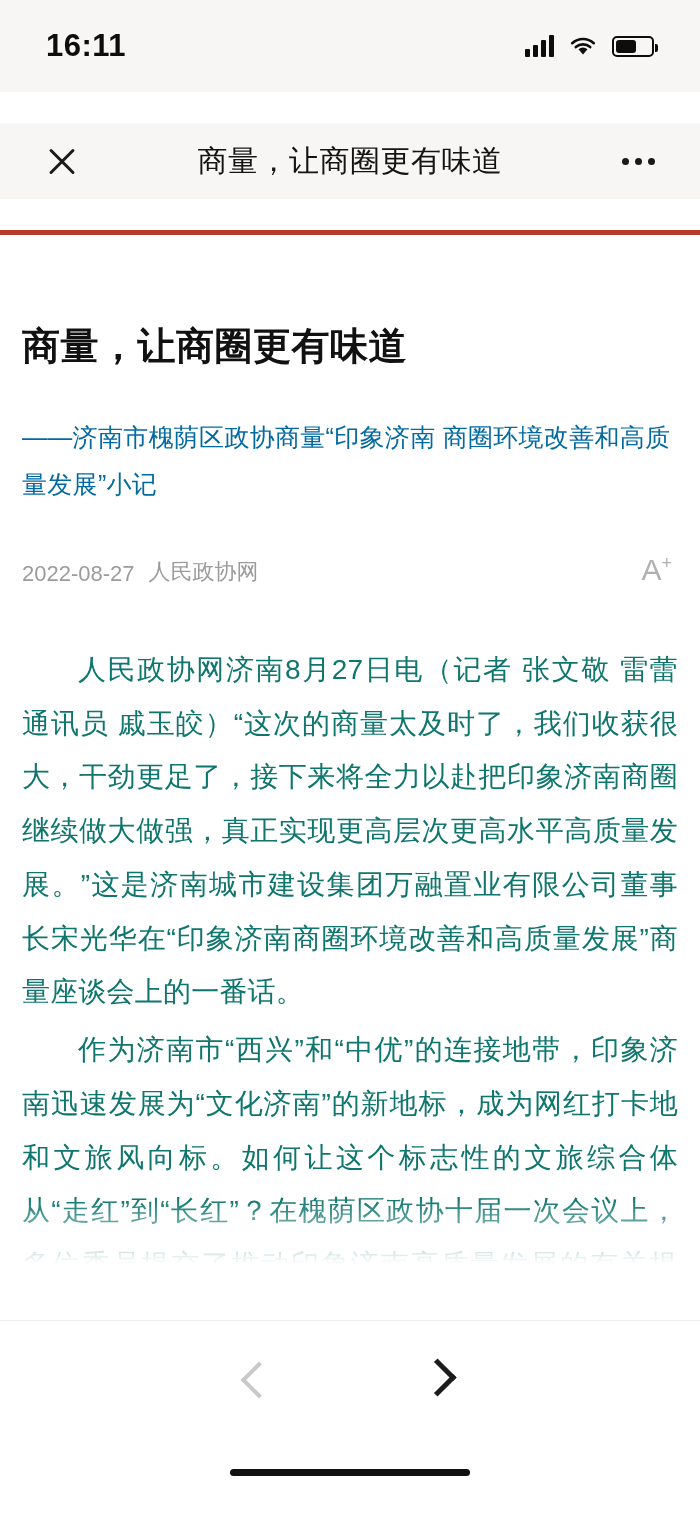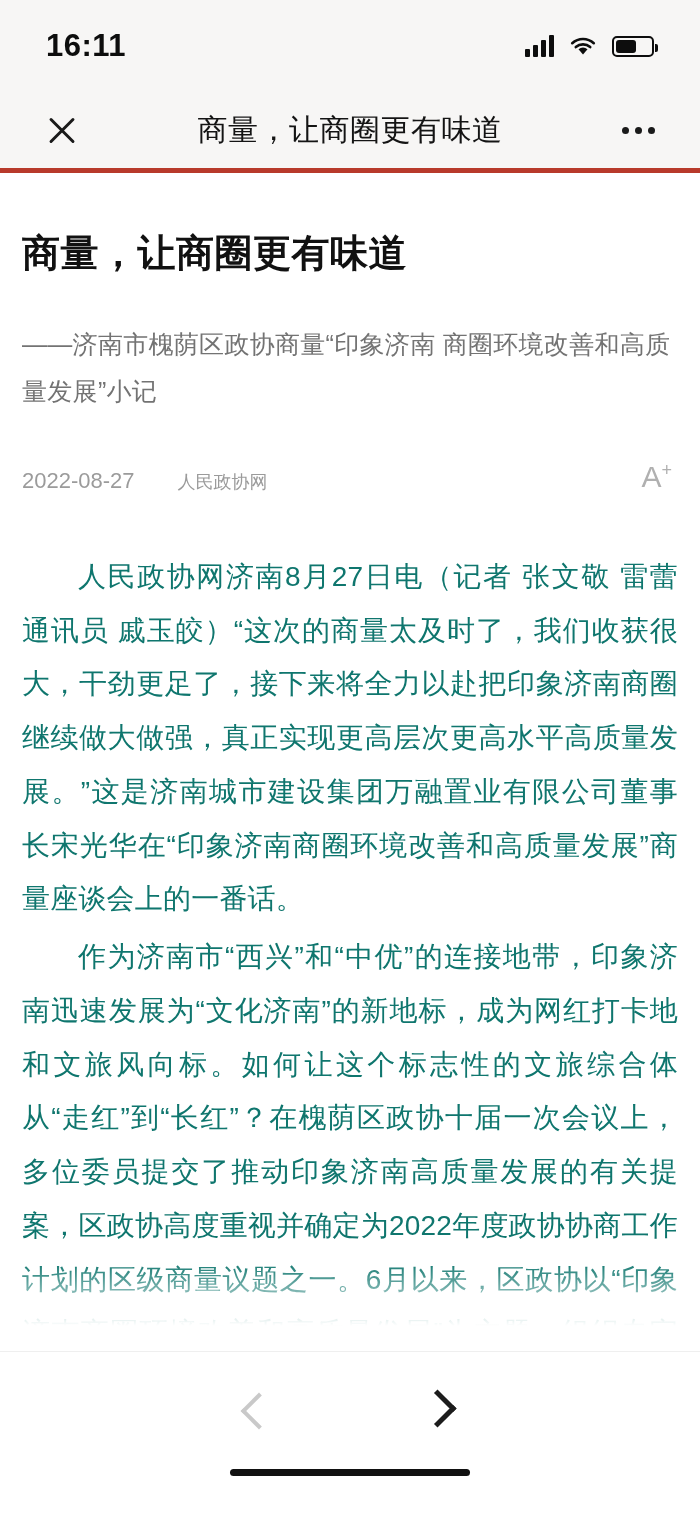--- a/index.html
+++ b/index.html
@@ -10,20 +10,21 @@
     background: #ffffff;
     overflow: hidden;
   }
   .phone {
     position: relative;
     width: 700px;
     height: 1515px;
     background: #ffffff;
     display: flex;
     flex-direction: column;
+    gap: 31px;
   }
 
   
   .statusbar {
     height: 92px;
     background: #f7f6f5;
     display: flex;
     align-items: center;
     justify-content: space-between;
     padding: 0 46px 0 46px;
@@ -152,37 +153,37 @@
     font-weight: bold;
     color: #111111;
     letter-spacing: 0.5px;
     margin-top: 55px;
     line-height: 1.35;
   }
   .subhead {
     margin-top: 42px;
     font-size: 25px;
     line-height: 1.85;
-    color: #737373;
+    color: #0369a1;
     letter-spacing: 0.3px;
   }
   .meta-row {
     margin-top: 32px;
     display: flex;
     align-items: flex-end;
     height: 48px;
   }
   .meta-date {
     font-size: 22px;
     color: #9b9b9b;
   }
   .meta-source {
-    font-size: 18px;
+    font-size: 22px;
     color: #9b9b9b;
-    margin-left: 43px;
+    margin-left: 14px;
   }
   .font-size-btn {
     margin-left: auto;
     font-size: 30px;
     color: #b0b0b0;
     cursor: pointer;
     padding-right: 6px;
     position: relative;
   }
   .font-size-btn sup {

